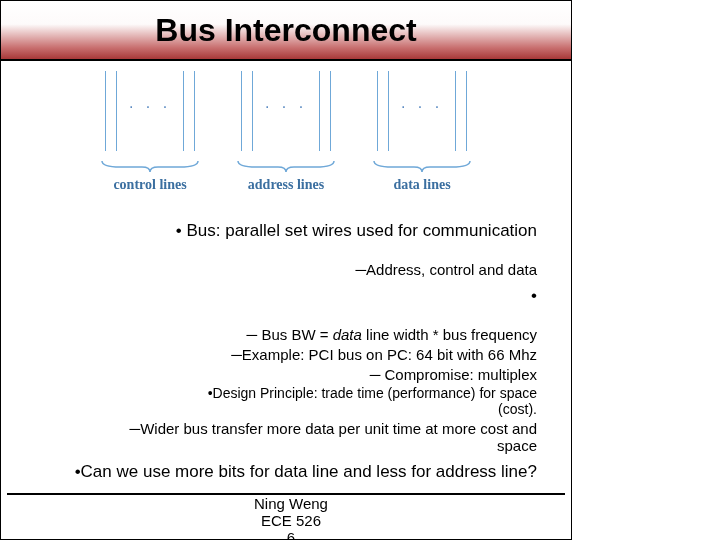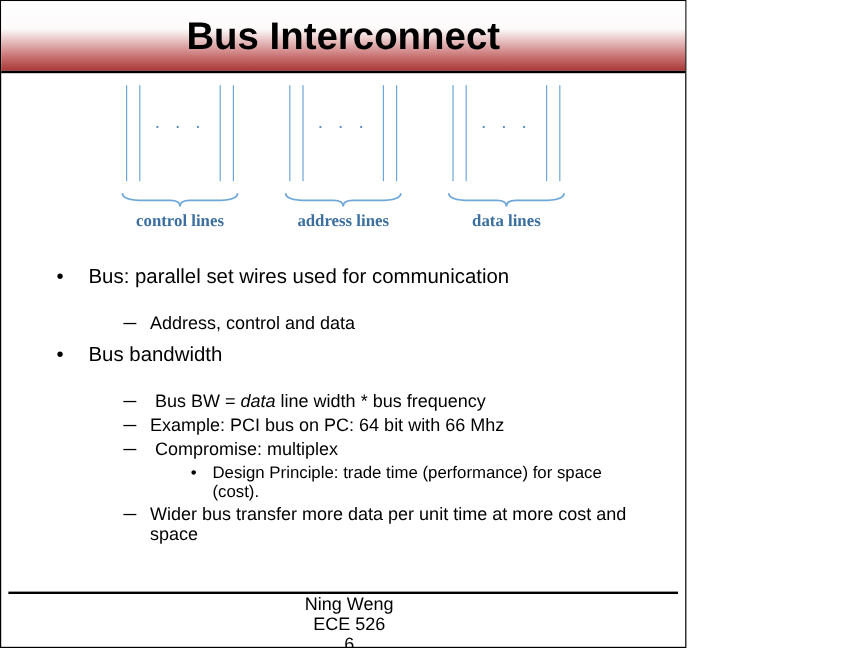--- a/index.html
+++ b/index.html
@@ -29,21 +29,21 @@
   .brace { position:relative; width:100%; height:14px; margin-top:-6px; }
   .brace svg { width:100%; height:14px; display:block; }
   .bus-label { color:#3b6fa0; font-weight:bold; font-size:14px; font-family: Liberation Serif, serif; }
 
   .content {
     flex: 1; padding: 6px 34px 0 46px; font-size: 17px; color:#000;
   }
   ul.l1 { list-style:none; }
   ul.l1 > li { margin-bottom: 8px; }
   ul.l1 > li::before { content:"•"; color:#000; display:inline-block; width:22px; margin-left:-22px; }
-  ul.l1 > li { padding-left:22px; }
+  ul.l1 > li { padding-left:22px;text-align:right; }
   ul.l2 { list-style:none; padding-left:34px; margin-top:20px; }
   ul.l2 > li { margin:3px 0; font-size:15px; }
   ul.l2 > li::before { content:"─"; color:#000; display:inline-block; width:22px; margin-left:-22px; }
   ul.l2 > li { padding-left:22px; }
   ul.l3 { list-style:none; padding-left:34px; margin-top:2px; }
   ul.l3 > li { font-size:14px; }
   ul.l3 > li::before { content:"•"; display:inline-block; width:18px; margin-left:-18px; }
   ul.l3 > li { padding-left:18px; }
   .italic { font-style: italic; }
 
@@ -115,35 +115,35 @@
 
   <div class="content">
     <ul class="l1">
       <li>
         <span>Bus: parallel set wires used for communication</span>
         <ul class="l2">
           <li>Address, control  and data</li>
         </ul>
       </li>
       <li>
-        <span>Bus bandwidth</span>
         <ul class="l2">
           <li>
             <span>Bus BW = </span><span class="italic">data</span><span> line width * bus frequency</span>
           </li>
           <li>Example: PCI bus on PC: 64 bit with 66 Mhz</li>
           <li>
             <span>Compromise: multiplex</span>
             <ul class="l3">
               <li>Design Principle: trade time (performance) for space (cost).</li>
             </ul>
           </li>
           <li>Wider bus transfer more data per unit time at more cost and space</li>
         </ul>
       </li>
+      <li>Can we use more bits for data line and less for address line?</li>
     </ul>
   </div>
 
   <div class="footer">
     <span>Ning Weng</span>
     <span>ECE 526</span>
     <span>6</span>
   </div>
 
 </div>

